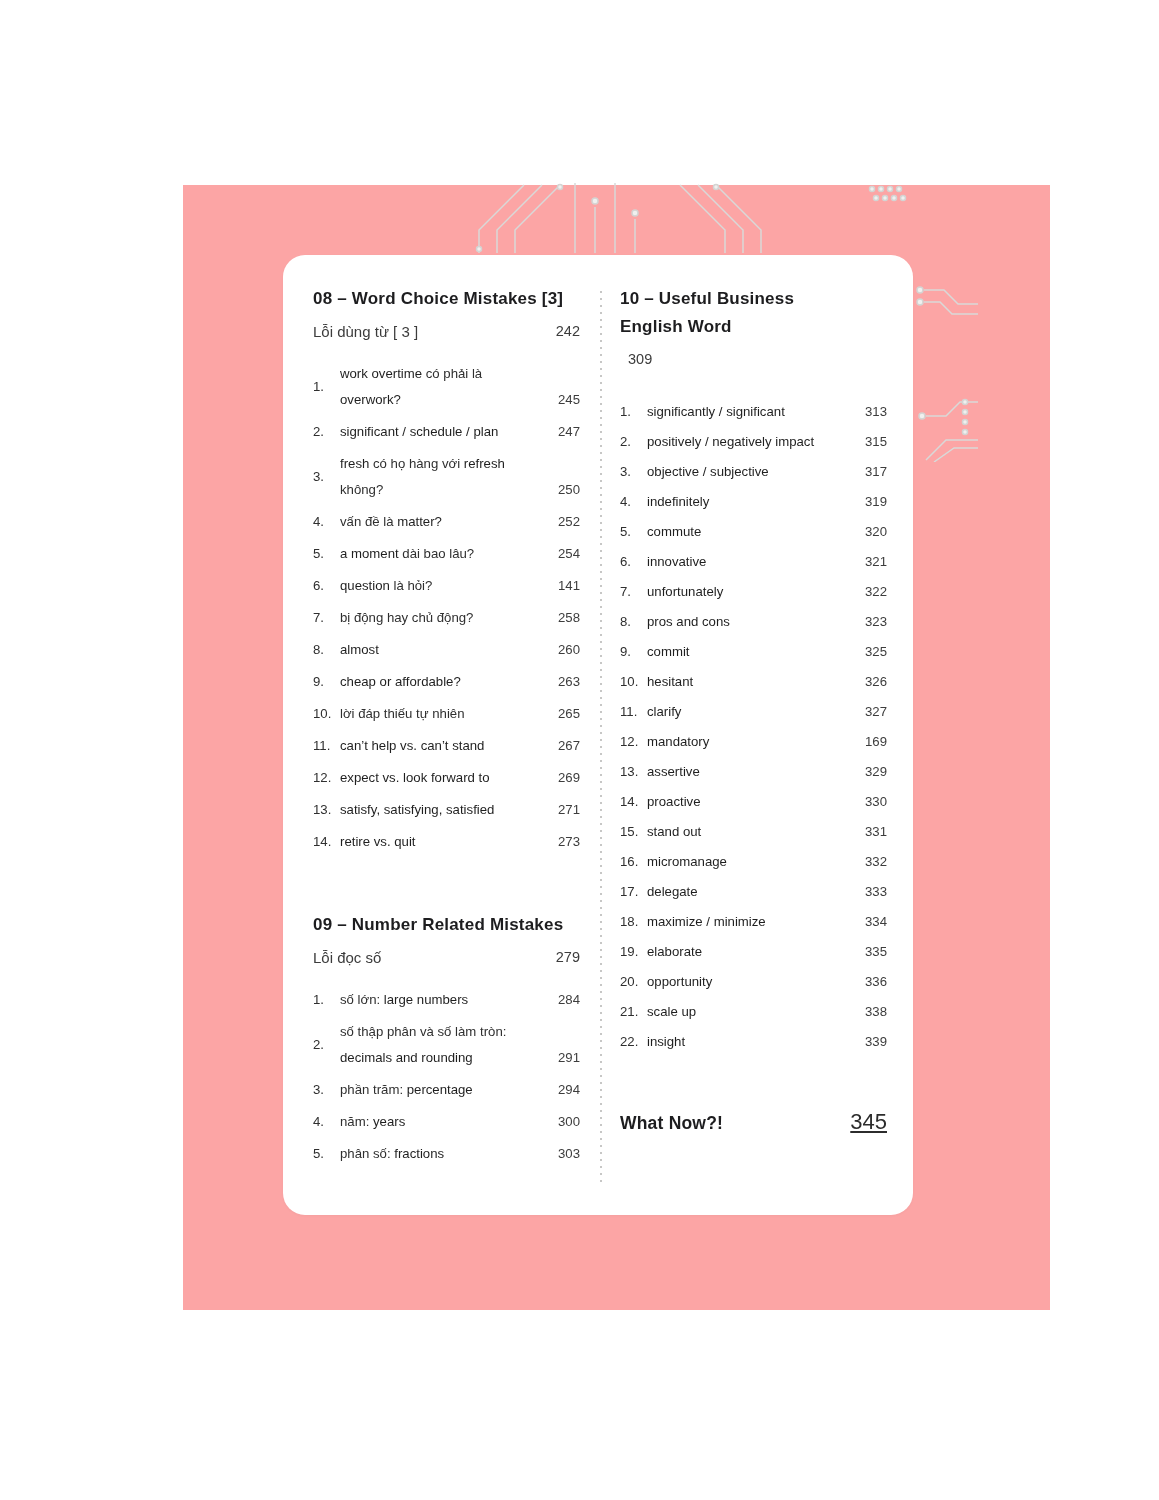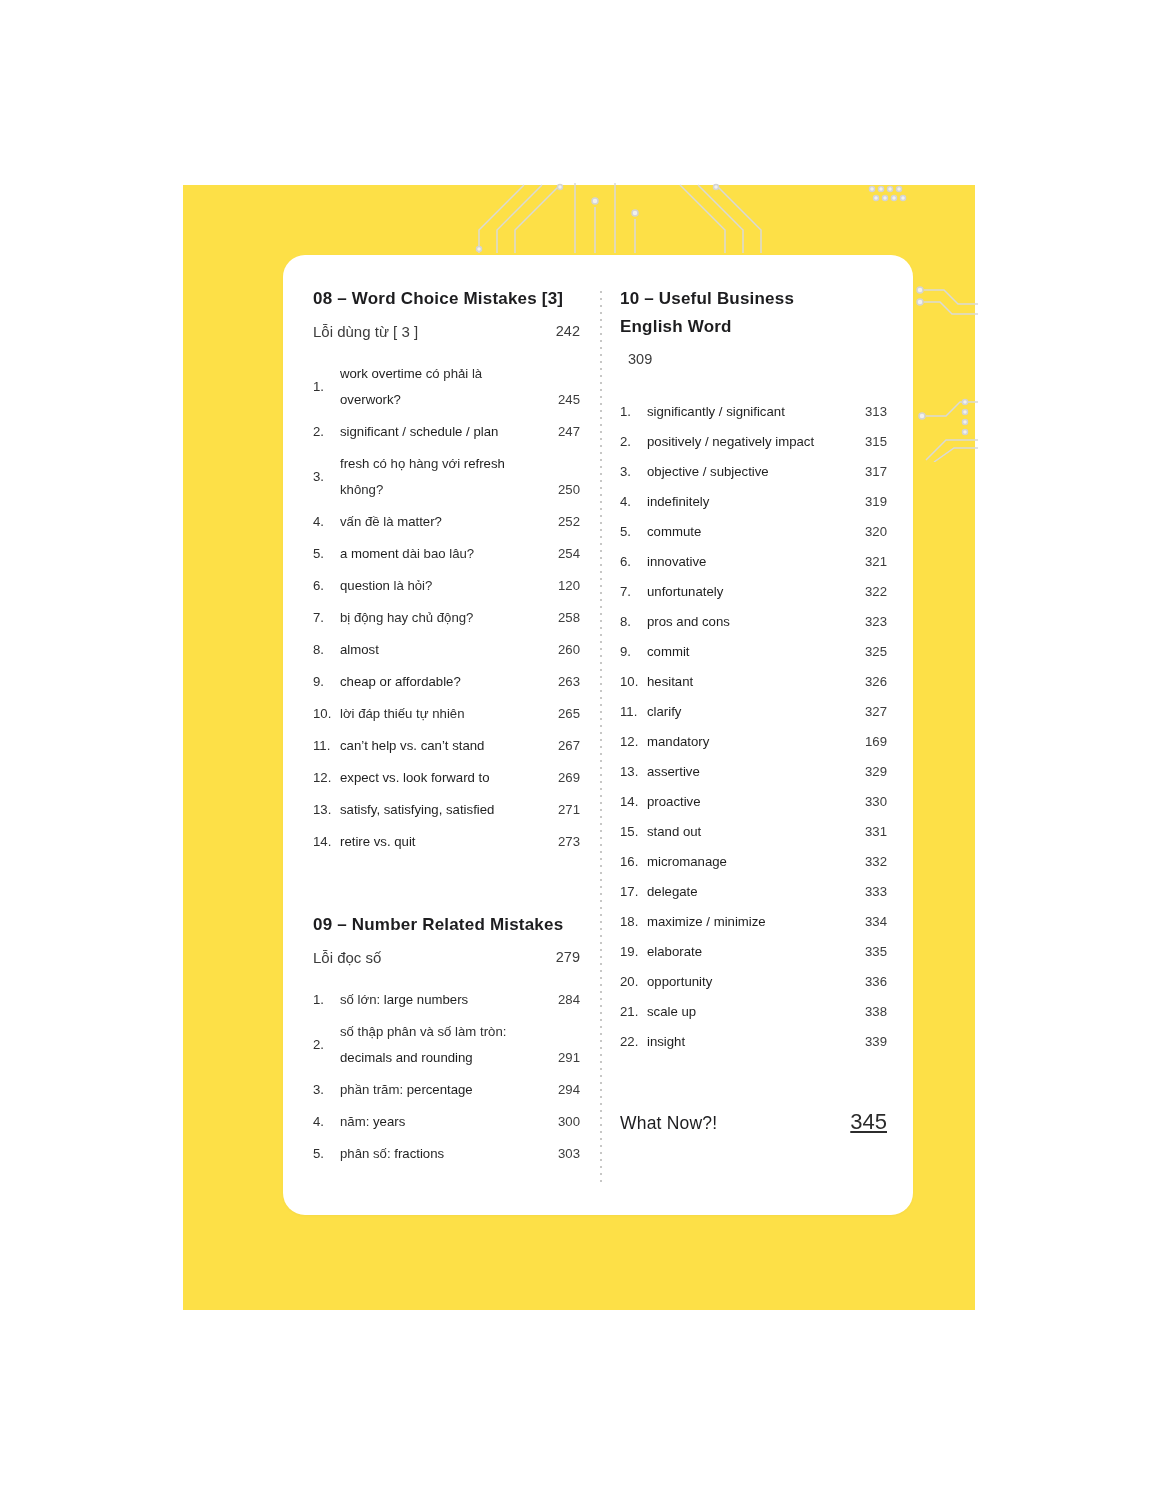--- a/index.html
+++ b/index.html
@@ -6,22 +6,22 @@
   html, body { background: #ffffff; }
   body {
     width: 1159px; height: 1500px;
     position: relative; overflow: hidden;
     font-family: "Liberation Sans", "DejaVu Sans", sans-serif;
   }
   .page { position: absolute; inset: 0; }
 
   .panel {
     position: absolute; left: 183px; top: 185px;
-    width: 792px; height: 1125px;
-    background: #fde047;
+    width: 867px; height: 1125px;
+    background: #fca5a5;
   }
 
   .deco { position: absolute; pointer-events: none; }
   .deco-top   { left: 420px; top: 183px; }
   .deco-right { left: 916px; top: 282px; }
   .deco path, .deco polyline, .deco line { stroke: #d9d9d8; stroke-width: 1.5; fill: none; }
   .deco circle { stroke: #d4d4d3; stroke-width: 1.5; fill: #f0f0ef; }
 
   .card {
     position: absolute; left: 100px; top: 70px;
@@ -64,21 +64,21 @@
   }
   .col-right .item-list { margin-top: 26px; }
   .col-right .item-row { margin-bottom: 4px; }
   .num { flex: none; width: 27px; color: #2f2f2f; }
   .item-row .pg { font-size: 13.2px; color: #3d3d3d; }
   .b { font-weight: normal; color: #1f1f1f; }
 
   section + section { margin-top: 56px; }
 
   .footer-row { display: flex; align-items: baseline; margin-top: 54px; }
-  .footer-title { flex: 1; font-size: 17.5px; font-weight: normal; color: #1d1d1f; letter-spacing: 0.2px; }
+  .footer-title { flex: 1; font-size: 17.5px; font-weight: bold; color: #1d1d1f; letter-spacing: 0.2px; }
   .footer-page  { font-size: 22px; color: #2c2c2c; text-decoration: underline; }
 </style>
 </head>
 <body>
 
 <div class="page">
 
   <div class="panel">
     <div class="card">
       <div class="col col-left" id="col-left">
@@ -110,21 +110,21 @@
                 <span class="pg">252</span>
               </div>
               <div class="row item-row">
                 <span class="num">5.</span>
                 <div class="txt"><span class="b">a moment</span><span class="r"> dài bao lâu?</span></div>
                 <span class="pg">254</span>
               </div>
               <div class="row item-row">
                 <span class="num">6.</span>
                 <div class="txt"><span class="b">question</span><span class="r"> là hỏi?</span></div>
-                <span class="pg">120</span>
+                <span class="pg">141</span>
               </div>
               <div class="row item-row">
                 <span class="num">7.</span>
                 <div class="txt"><span class="r">bị động hay chủ động?</span></div>
                 <span class="pg">258</span>
               </div>
               <div class="row item-row">
                 <span class="num">8.</span>
                 <div class="txt"><span class="b">almost</span></div>
                 <span class="pg">260</span>

